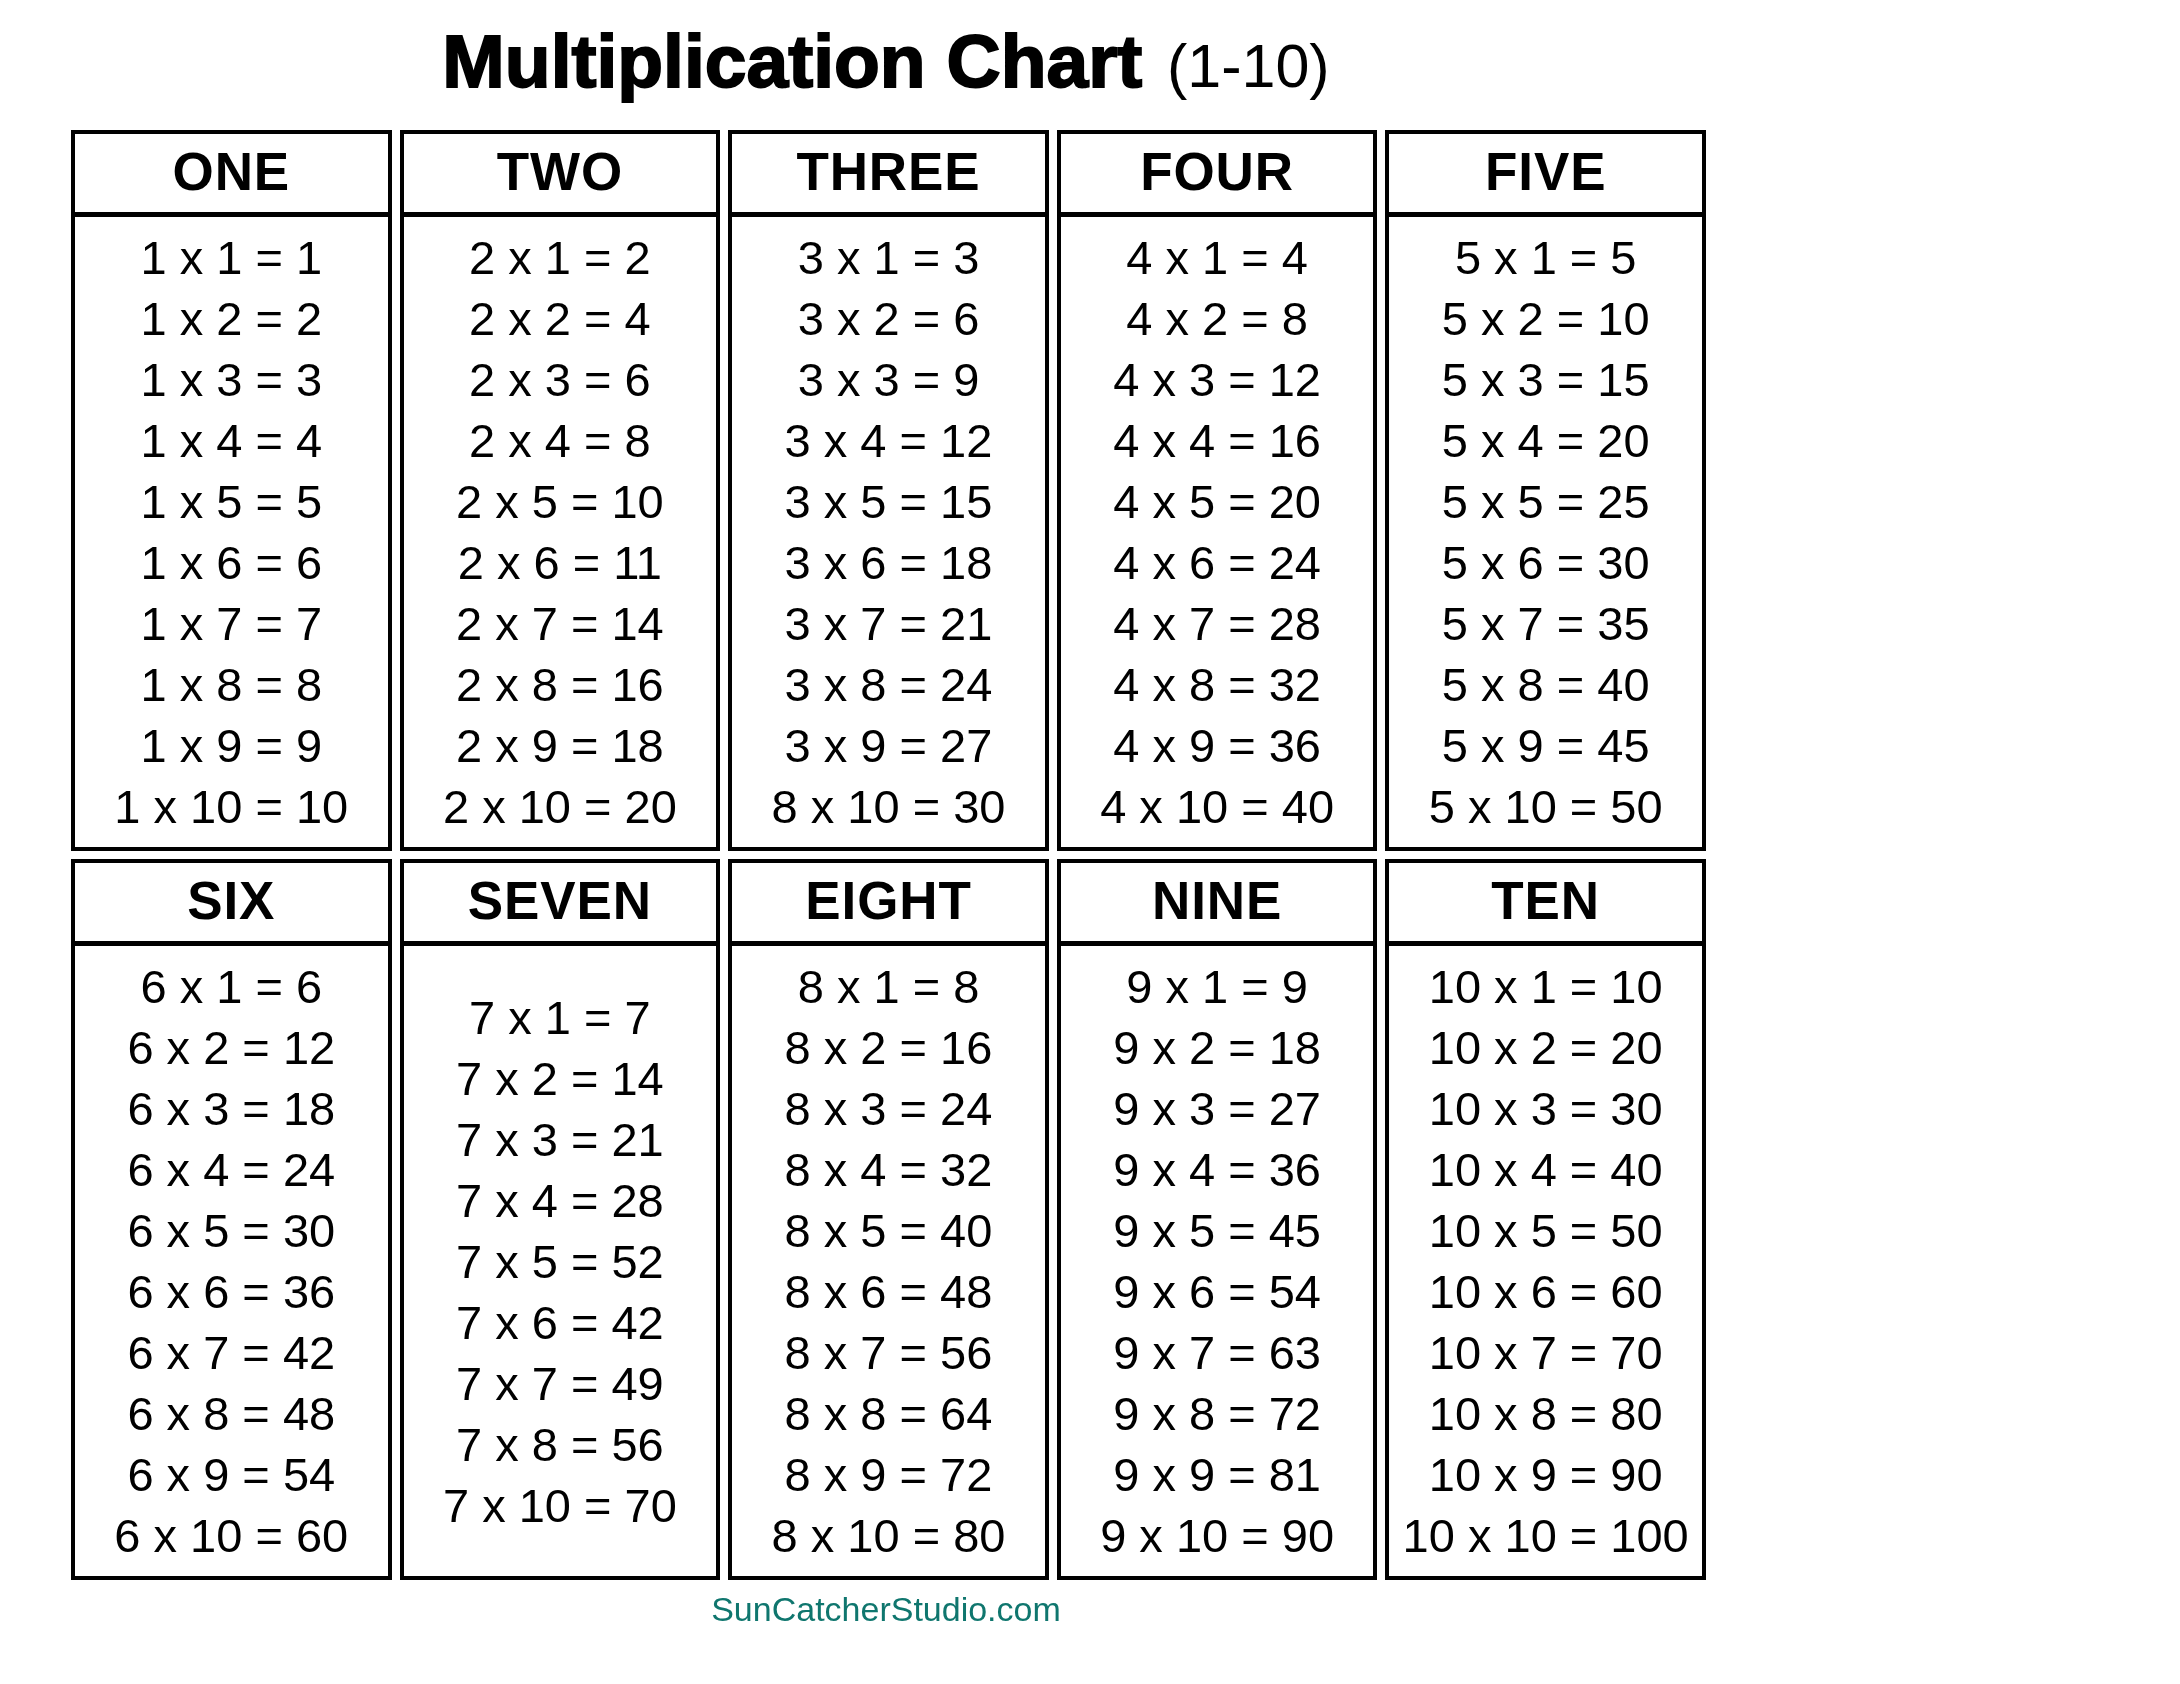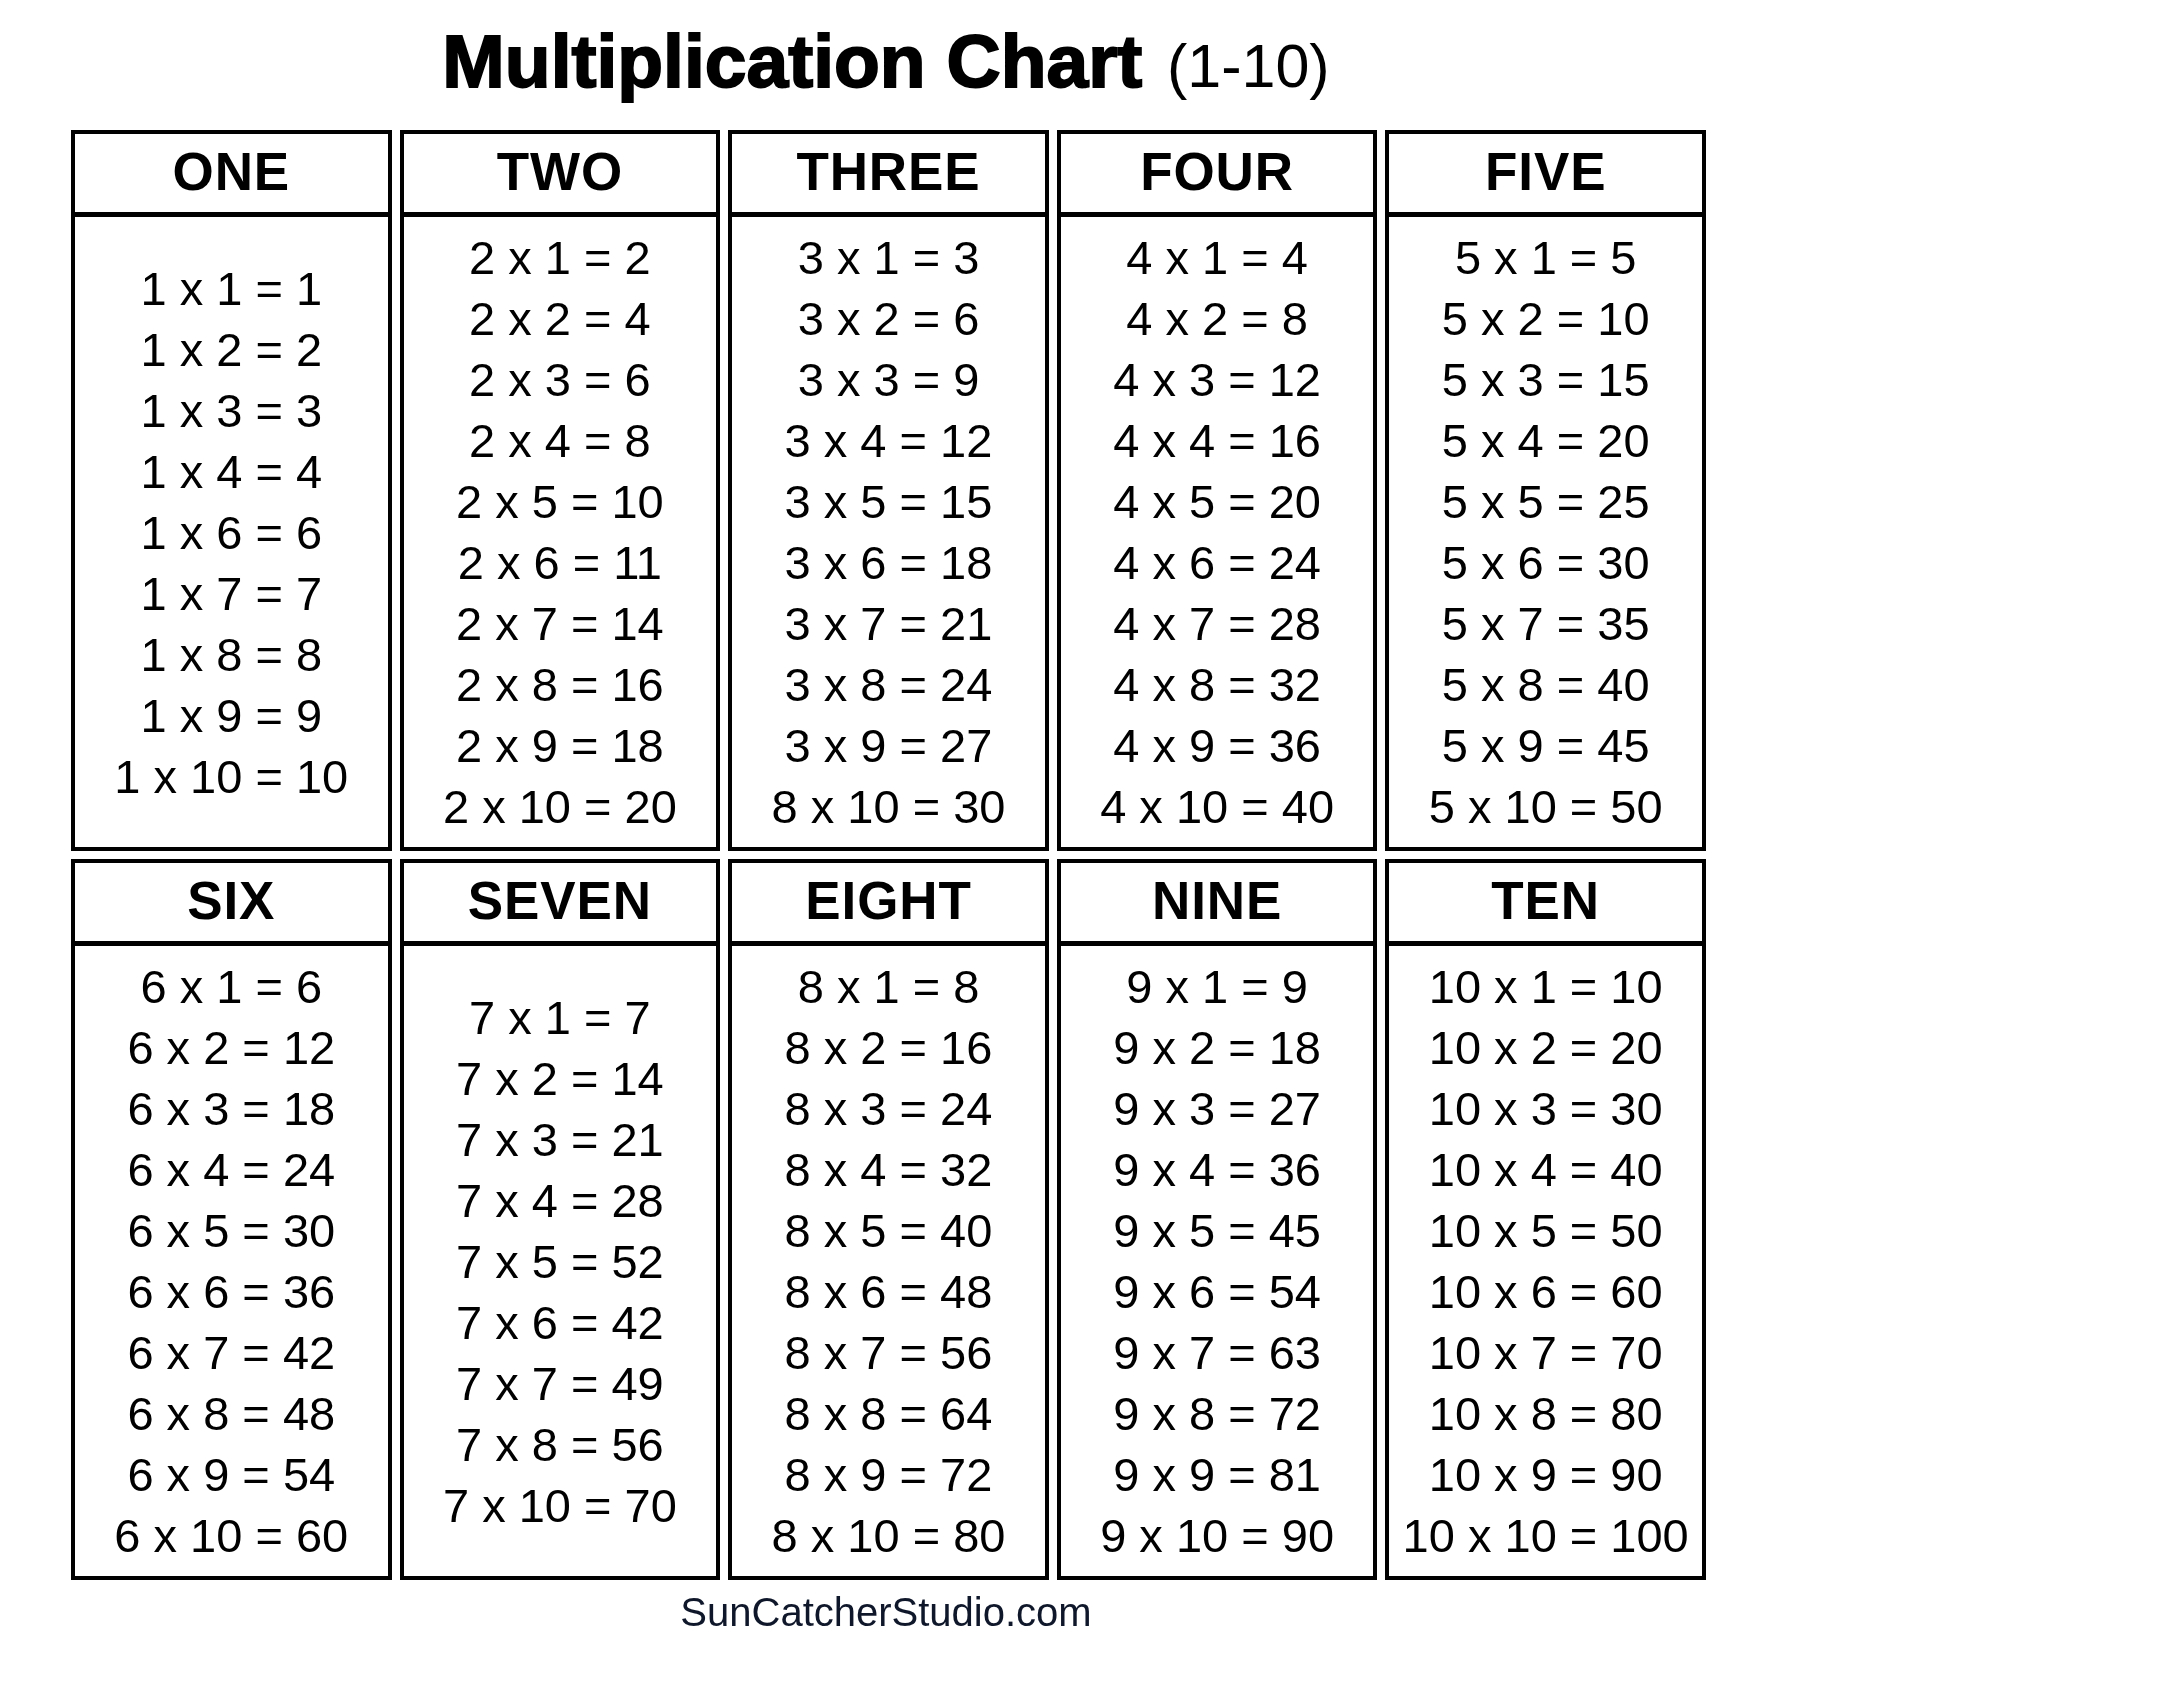--- a/index.html
+++ b/index.html
@@ -71,41 +71,42 @@
   }
   .equation {
     text-align: center;
     font-size: 47px;
     line-height: 61px;
     white-space: nowrap;
   }
   .footer {
     margin-top: 10.2px;
     text-align: center;
-    font-size: 40px;
-    color: #0f172a;
+    font-size: 34px;
+    color: #0f766e;
   }
 </style>
 </head>
 <body>
 
 <div class="page">
   <h1 class="title">
     <span class="title-main">Multiplication Chart</span>
     <span class="title-range">(1-10)</span>
   </h1>
 
   <div class="grid" id="grid">
   <section class="card">
     <header class="card-header">ONE</header>
     <div class="card-body">
           <div class="equation">1 x 1 = 1</div>
           <div class="equation">1 x 2 = 2</div>
           <div class="equation">1 x 3 = 3</div>
           <div class="equation">1 x 4 = 4</div>
+          <div class="equation">1 x 5 = 5</div>
           <div class="equation">1 x 6 = 6</div>
           <div class="equation">1 x 7 = 7</div>
           <div class="equation">1 x 8 = 8</div>
           <div class="equation">1 x 9 = 9</div>
           <div class="equation">1 x 10 = 10</div>
         </div>
   </section>
 
   <section class="card">
     <header class="card-header">TWO</header>

